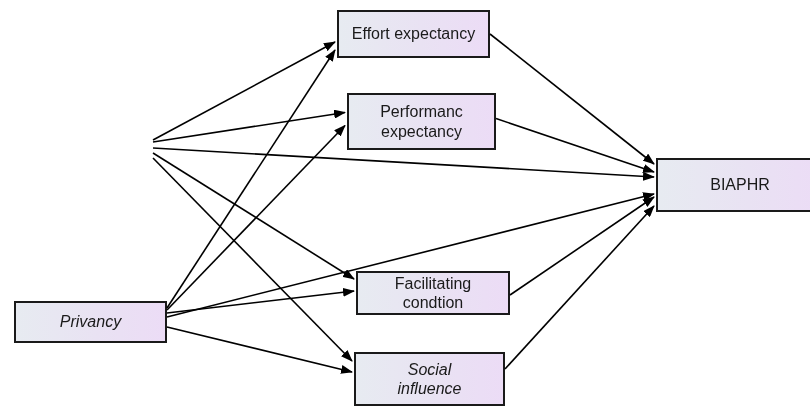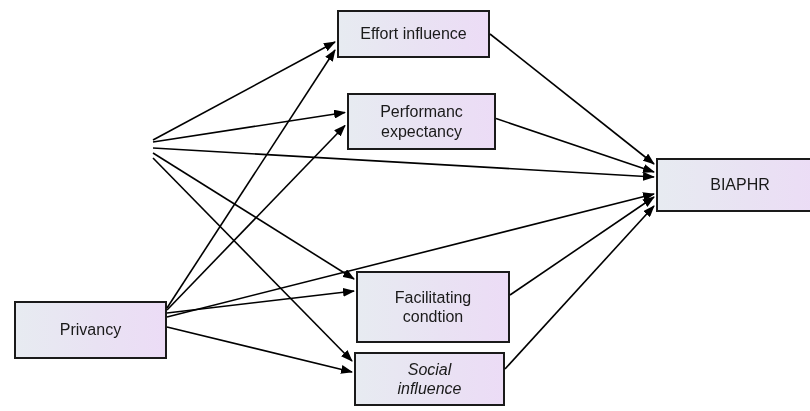--- a/index.html
+++ b/index.html
@@ -35,25 +35,25 @@
     left: 0;
     top: 0;
     z-index: 2;
     pointer-events: none;
   }
 </style>
 </head>
 <body>
 
 <div id="canvas">
-    <div class="node" style="left: 14px; top: 301px; width: 153px; height: 58px;">Privancy</div>
-    <div class="node" style="left: 337px; top: 10px; width: 153px; height: 48px;">Effort influence</div>
+    <div class="node" style="left: 14px; top: 301px; width: 153px; height: 42px; font-style: italic;">Privancy</div>
+    <div class="node" style="left: 337px; top: 10px; width: 153px; height: 48px;">Effort expectancy</div>
     <div class="node" style="left: 347px; top: 93px; width: 149px; height: 57px;">Performanc
 expectancy</div>
-    <div class="node" style="left: 356px; top: 271px; width: 154px; height: 72px;">Facilitating
+    <div class="node" style="left: 356px; top: 271px; width: 154px; height: 44px;">Facilitating
 condtion</div>
     <div class="node" style="left: 354px; top: 352px; width: 151px; height: 54px; font-style: italic;">Social
 influence</div>
     <div class="node" style="left: 656px; top: 158px; width: 168px; height: 54px;">BIAPHR</div>
     <svg class="edges" width="810" height="411">
       <defs>
         <marker id="arrow" markerWidth="12" markerHeight="9" refX="11" refY="4.5" orient="auto" markerUnits="userSpaceOnUse">
           <polygon points="0 0, 12 4.5, 0 9" fill="#000000"></polygon>
         </marker>
       </defs>

